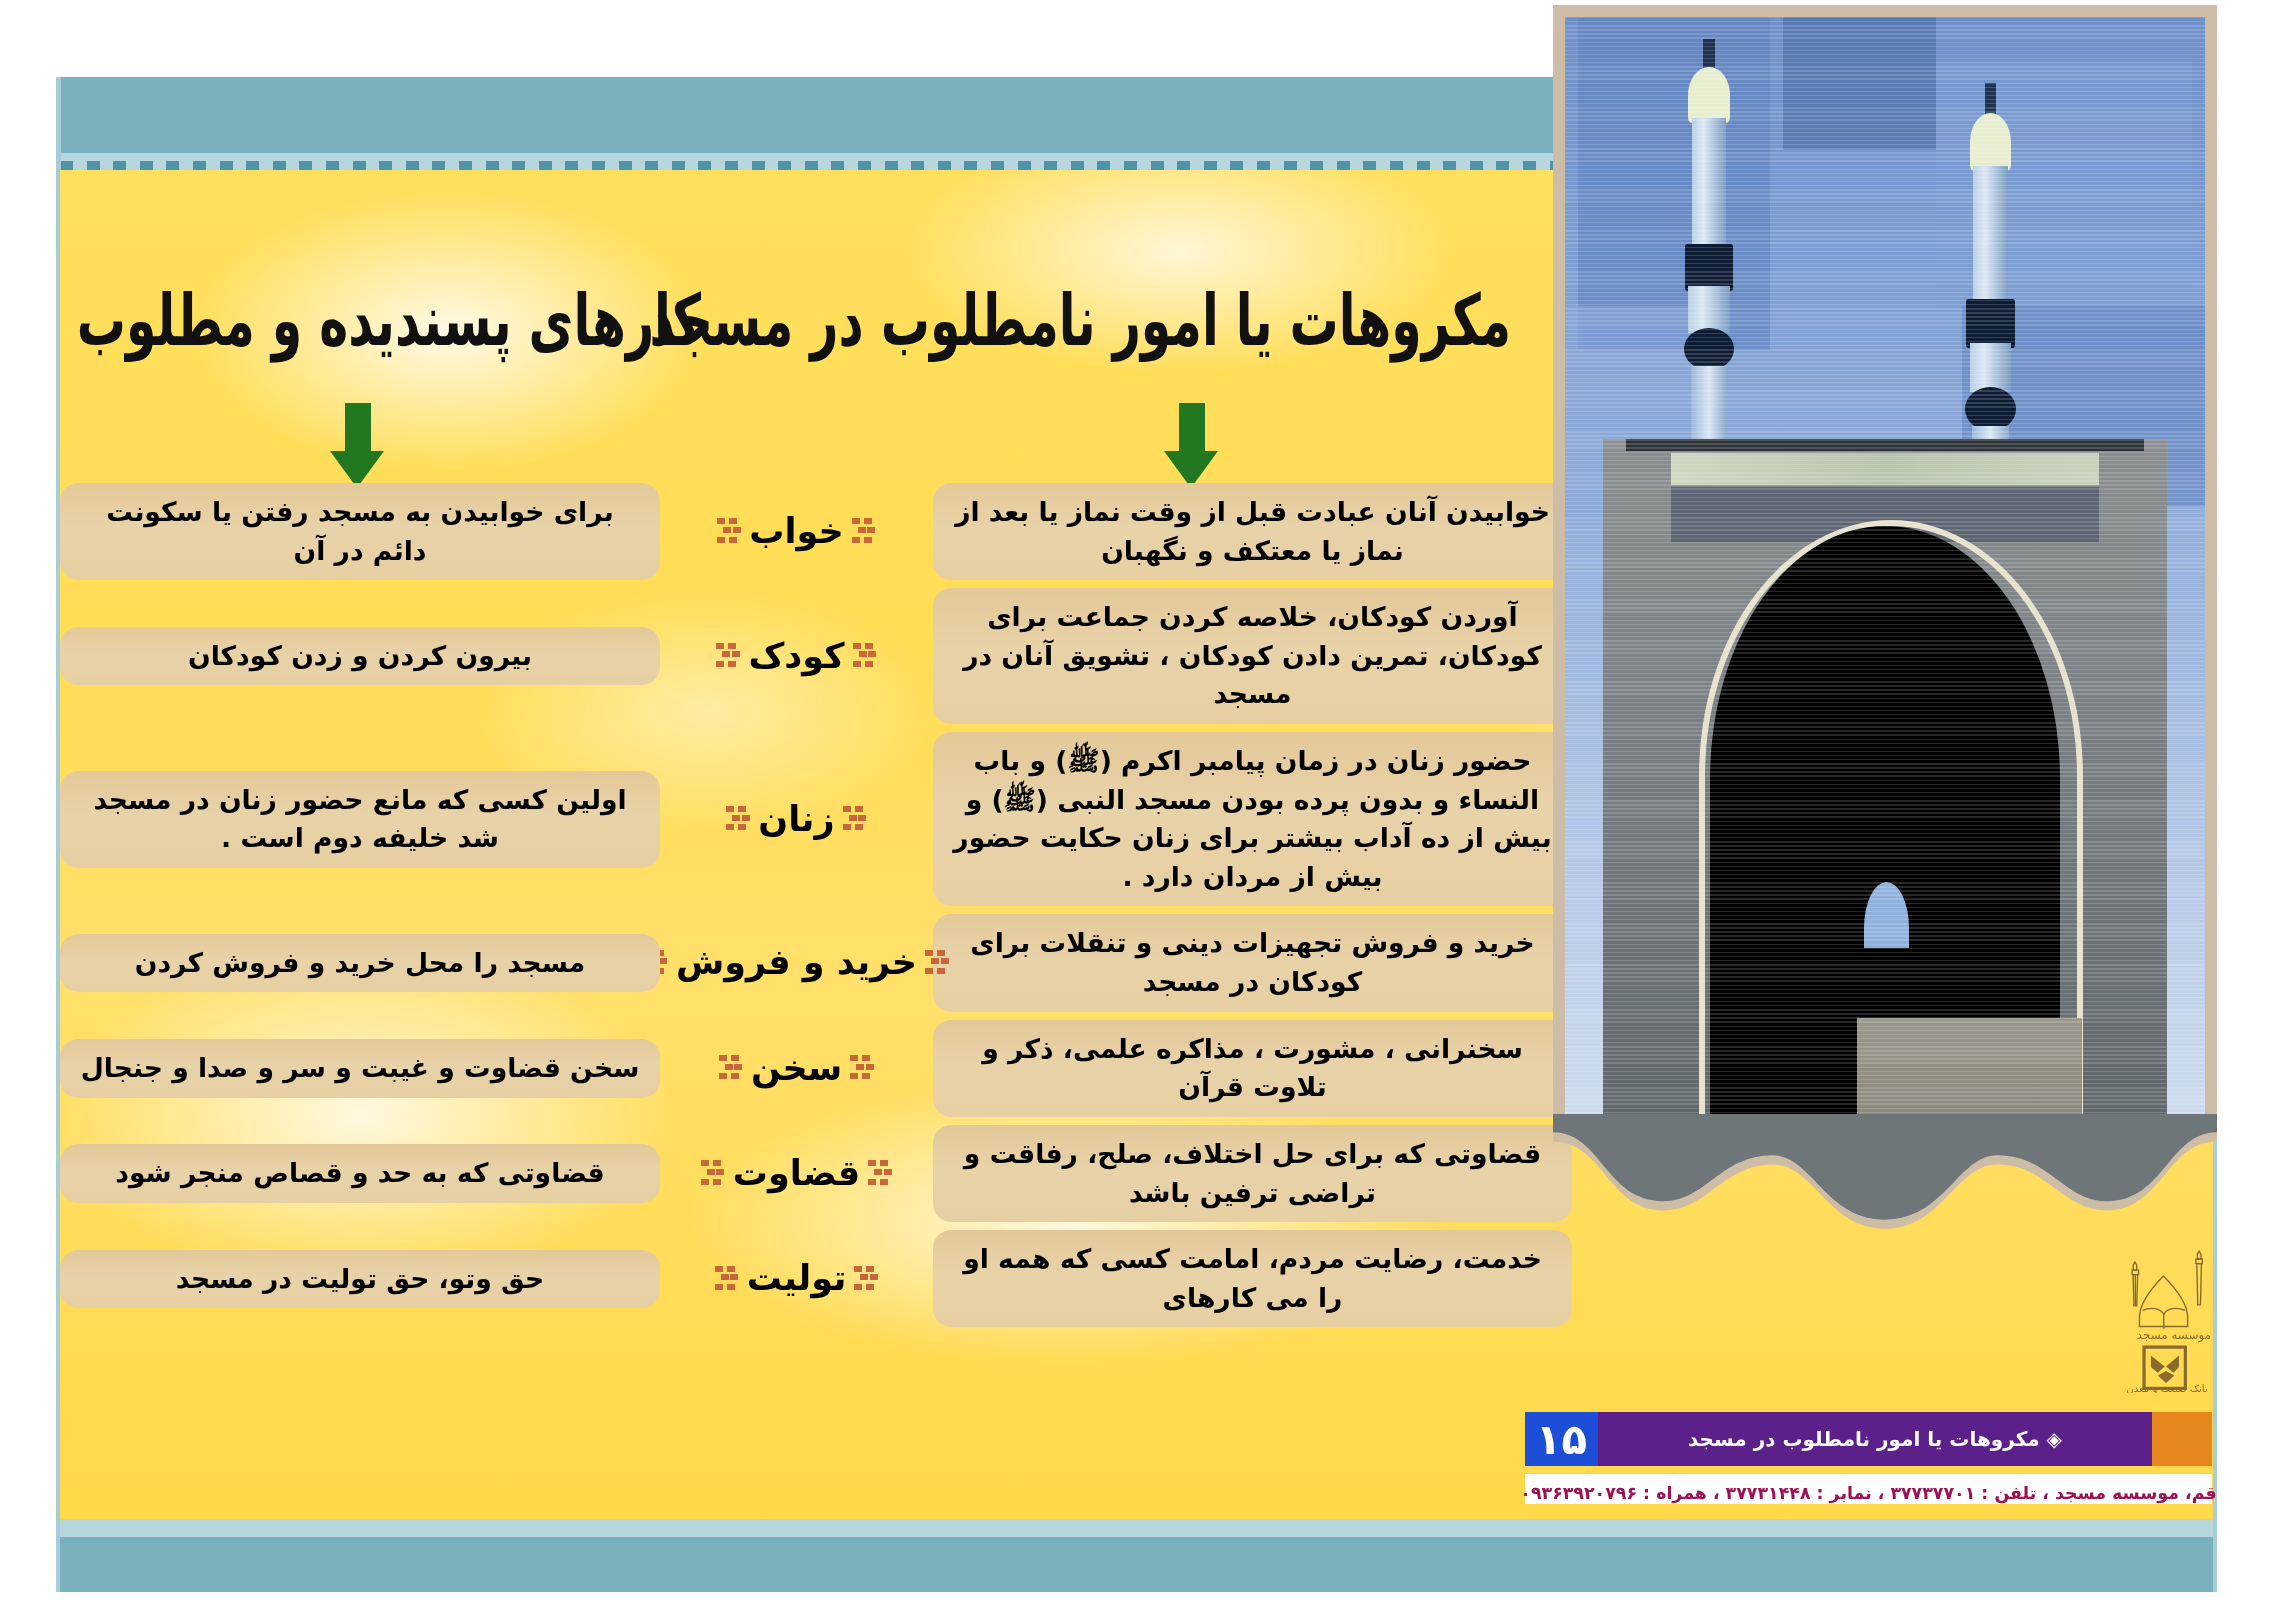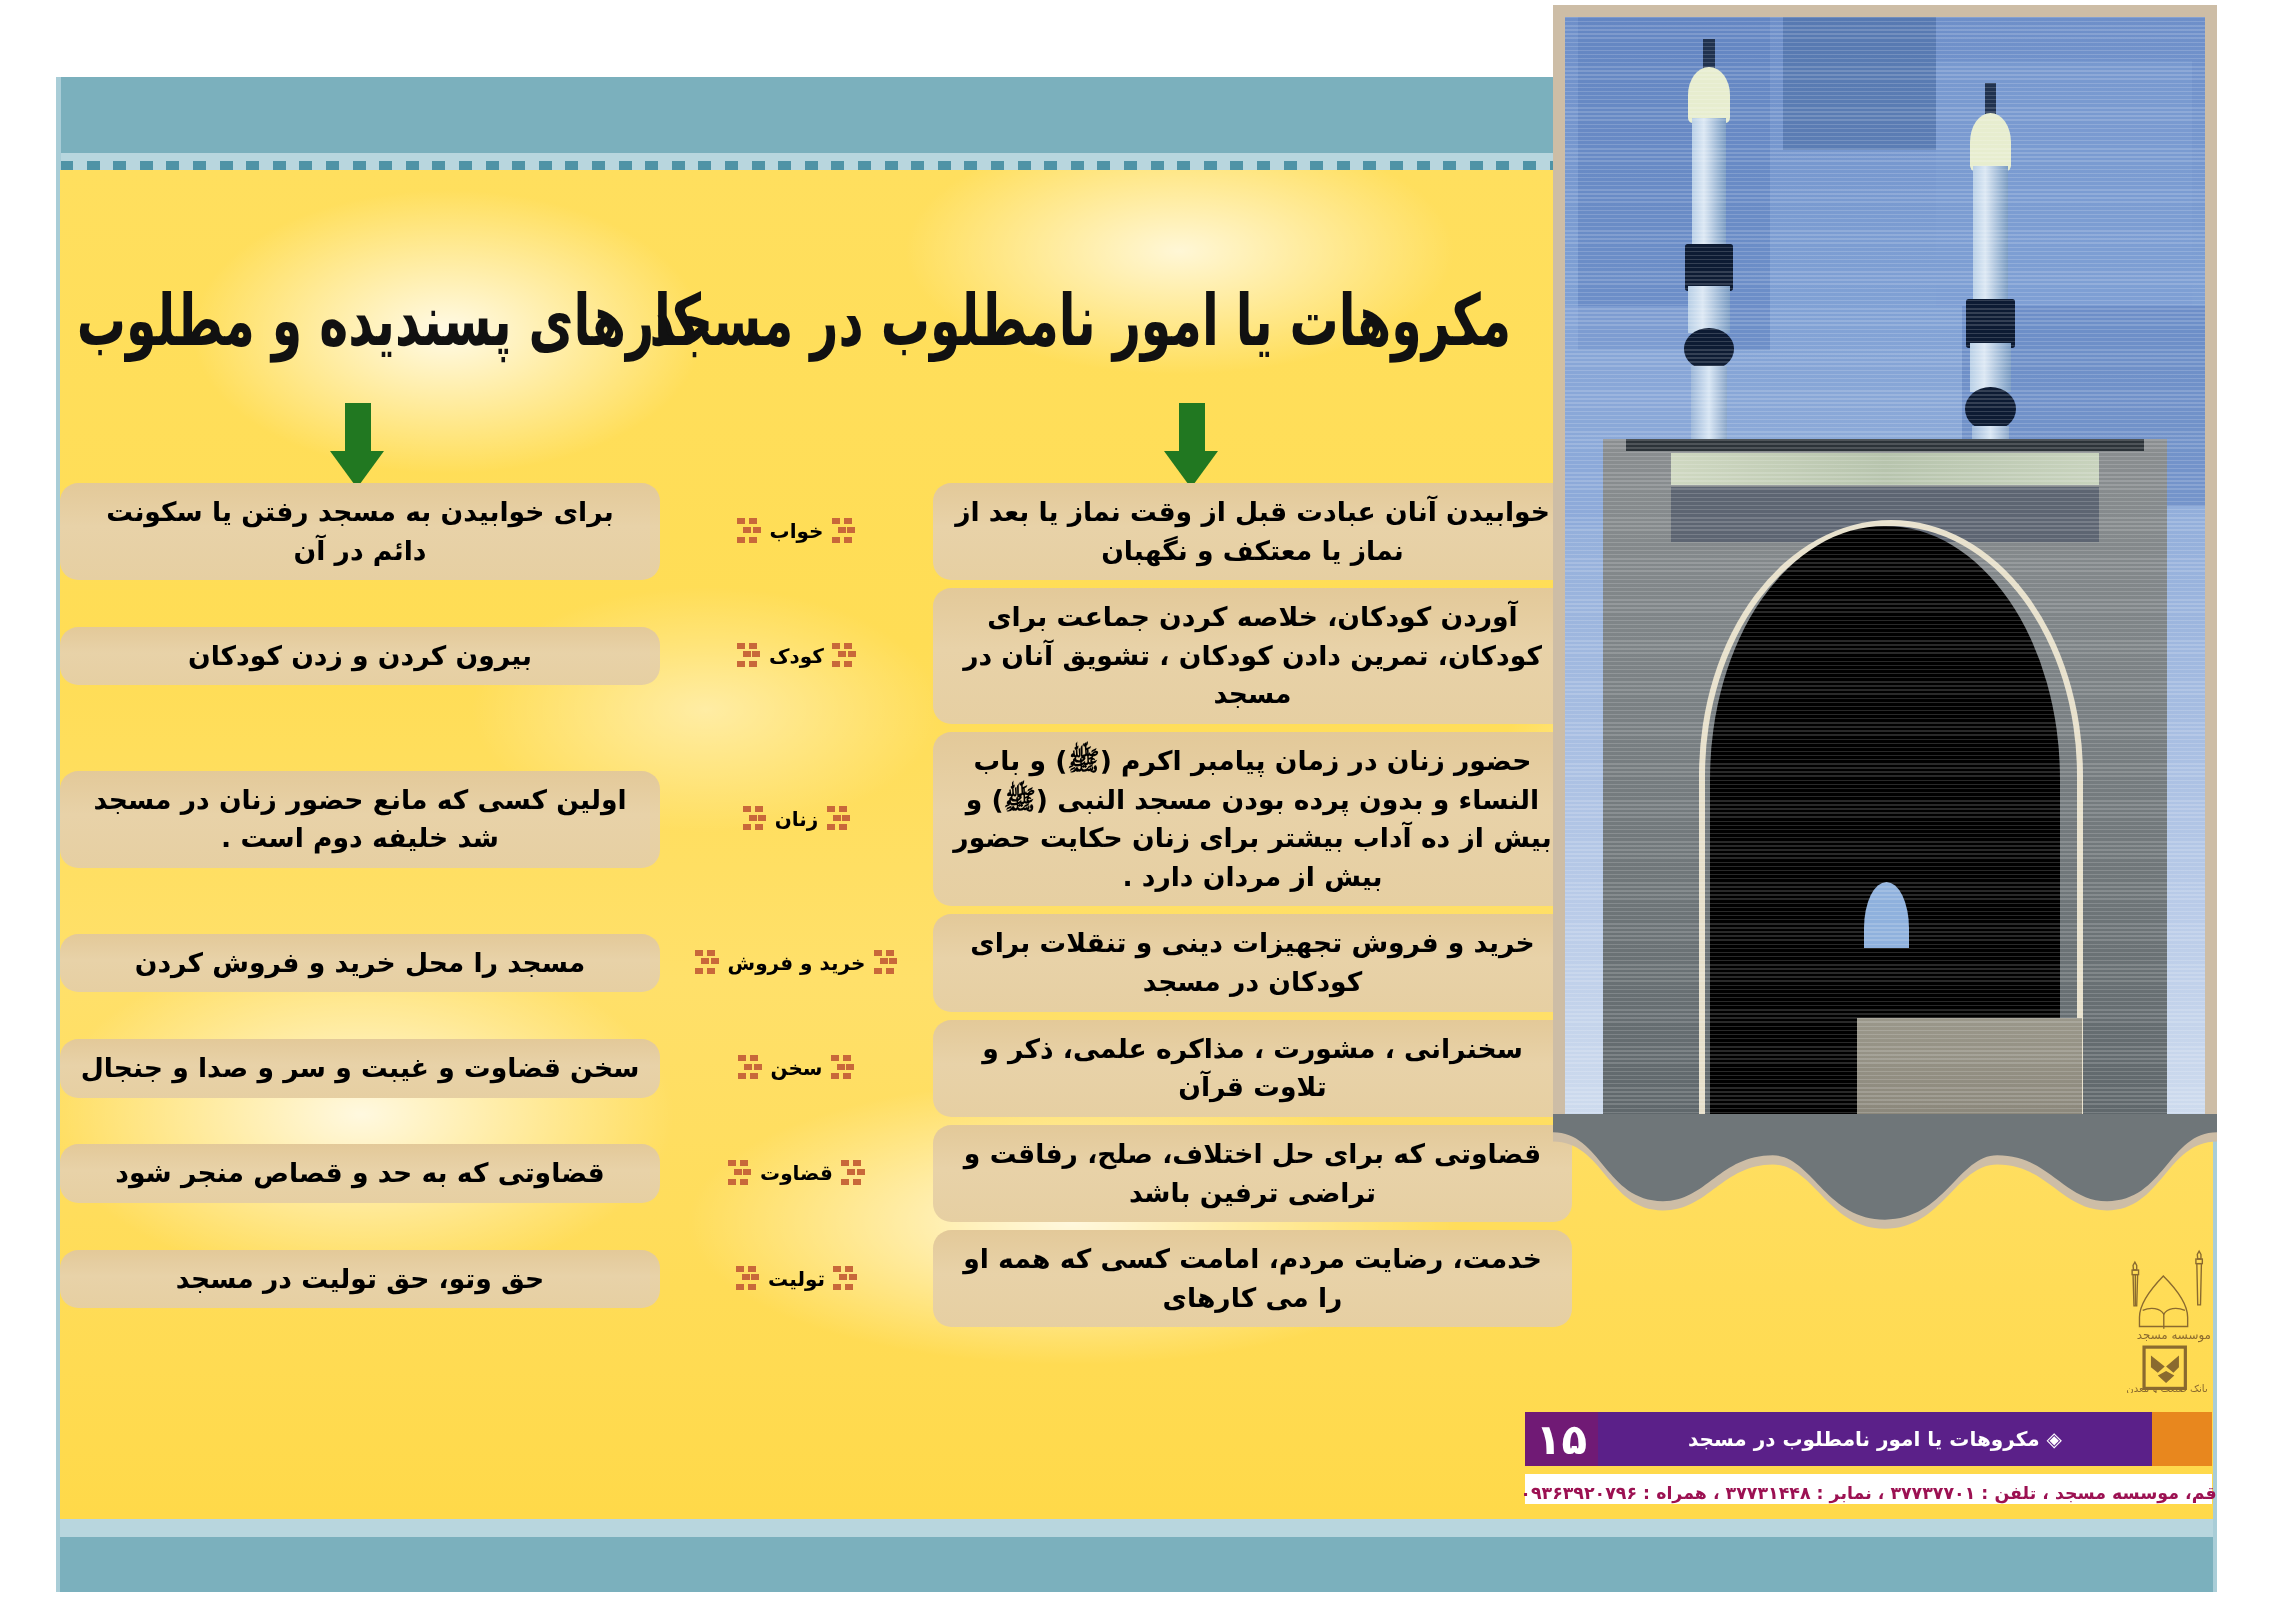--- a/index.html
+++ b/index.html
@@ -56,21 +56,21 @@
 
   .cell{border-radius:18.3px;display:flex;align-items:center;justify-content:center;
         padding:10px 18.3px;box-sizing:border-box;}
   .cell-bad{width:600px;background:linear-gradient(180deg,#e3c999 0%,#e8d2a8 45%,#e6cfa2 100%);}
   .cell-good{width:639px;background:linear-gradient(180deg,#e3c999 0%,#e8d2a8 45%,#e6cfa2 100%);}
 
   .cell p{margin:0;color:#000;font-weight:bold;font-size:26.6px;line-height:1.45;text-align:center;
           font-family:"DejaVu Sans","Liberation Sans",sans-serif;}
 
   .mid{width:238px;display:flex;align-items:center;justify-content:center;gap:8.2px;}
-  .mid .label{color:#000;font-weight:bold;font-size:20px;white-space:nowrap;text-align:center;
+  .mid .label{color:#000;font-weight:bold;font-size:35px;white-space:nowrap;text-align:center;
               line-height:1.12;font-family:"DejaVu Sans","Liberation Sans",sans-serif;}
   .orn{width:24px;height:34px;flex:0 0 24px;
        background-image:
          linear-gradient(#c8683a,#c8683a),linear-gradient(#c8683a,#c8683a),
          linear-gradient(#c8683a,#c8683a),linear-gradient(#c8683a,#c8683a),
          linear-gradient(#c8683a,#c8683a),linear-gradient(#c8683a,#c8683a);
        background-repeat:no-repeat;
        background-size:8.2px 6.4px,8.2px 6.4px,8.2px 6.4px,8.2px 6.4px,8.2px 6.4px,8.2px 6.4px;
        background-position:0 3.7px, 12px 3.7px, 6px 12.4px, 15.6px 12.4px, 0 22px, 12px 22px;}
 
@@ -108,21 +108,21 @@
      background:linear-gradient(180deg,#9a978a,#8a867a);}
 
   #photo-scallop{position:absolute;left:0;top:1109px;width:664px;height:124px;}
 
   
   #logos{position:absolute;left:2089px;top:1237px;width:156px;height:156px;}
 
   
   #banner{position:absolute;left:1525px;top:1412px;width:687px;height:54px;display:flex;
      flex-direction:row-reverse;align-items:stretch;}
-  #page-num{width:73px;background:#701a75;display:flex;align-items:center;justify-content:center;
+  #page-num{width:73px;background:#1d4ed8;display:flex;align-items:center;justify-content:center;
      color:#fff;font-weight:bold;font-size:42px;font-family:"DejaVu Sans","Liberation Sans",sans-serif;}
   #banner-title{flex:1;background:#5b2089;display:flex;align-items:center;justify-content:center;
      color:#fff;font-weight:bold;font-size:20px;white-space:nowrap;
      font-family:"DejaVu Sans","Liberation Sans",sans-serif;}
   #banner-accent{width:60px;background:#e8871e;}
 
   #contact{position:absolute;left:1525px;top:1474px;width:687px;height:30px;background:#ffffff;
      display:flex;align-items:center;justify-content:center;}
   #contact span{color:#9c1152;font-weight:bold;font-size:17.4px;white-space:nowrap;
      font-family:"DejaVu Sans","Liberation Sans",sans-serif;margin-top:8px;}

